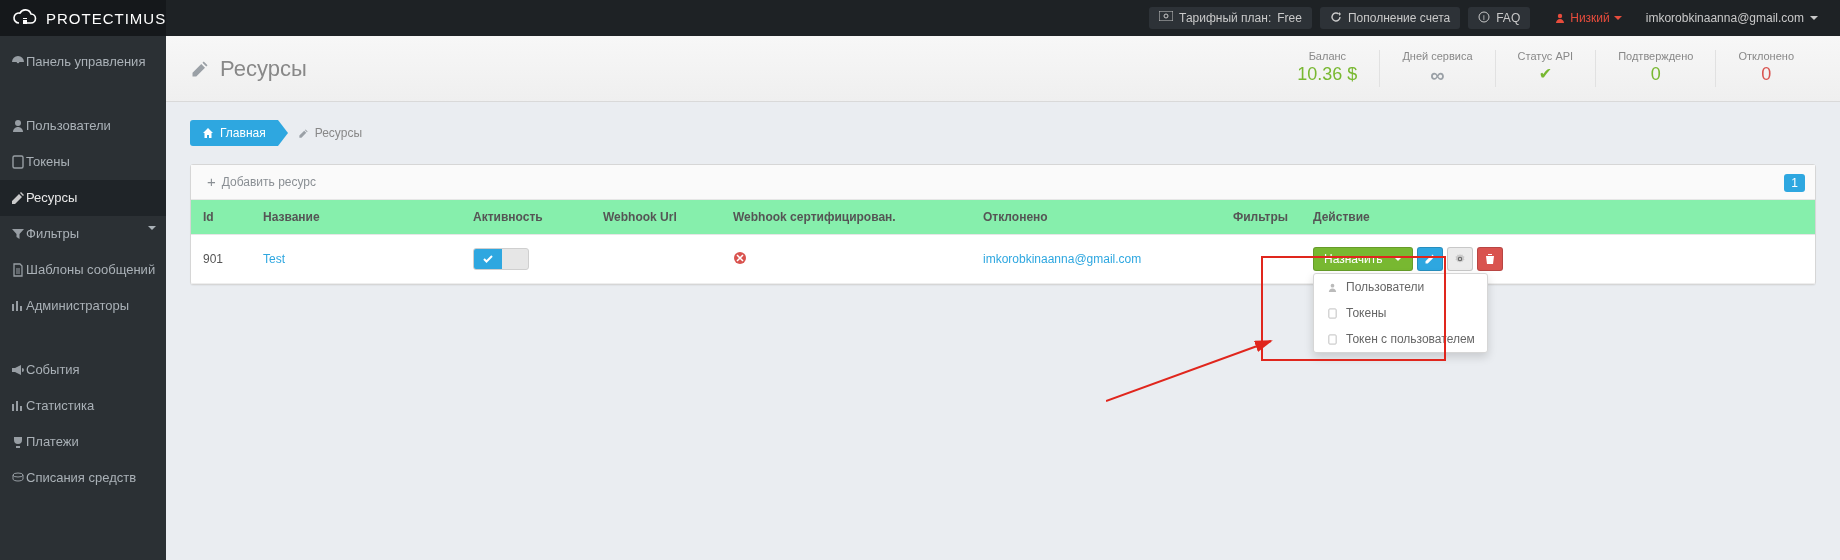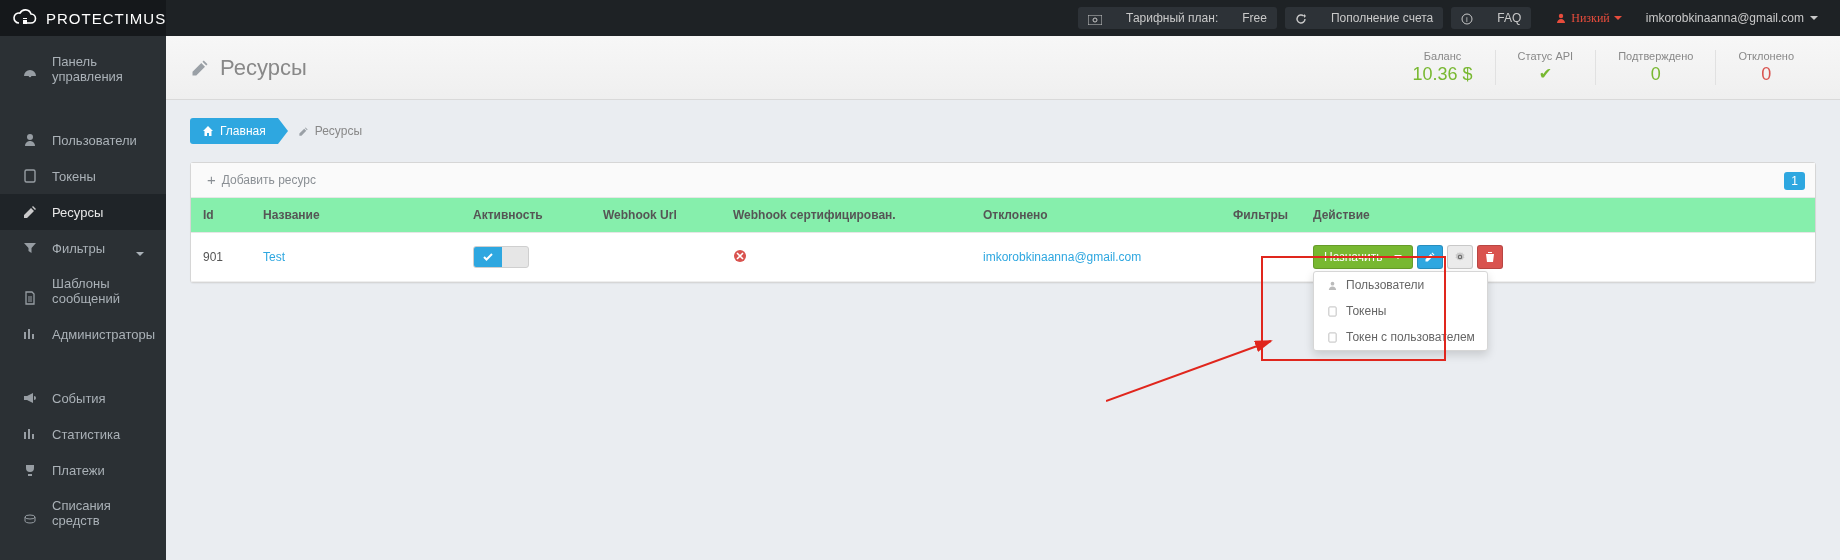--- a/index.html
+++ b/index.html
@@ -5,29 +5,29 @@
   * { box-sizing: border-box; margin: 0; padding: 0; }
   body { font-family: "Helvetica Neue", Helvetica, Arial, sans-serif; font-size: 13px; color: #555; background:#eaedf1; width:1840px; }
   a { text-decoration: none; }
 
   
   .topbar { height:36px; background:#1e2225; display:flex; align-items:center; color:#d6d6d6; }
   .logo { width:166px; height:36px; display:flex; align-items:center; padding-left:12px; color:#fff; font-weight:500; letter-spacing:1px; cursor:pointer;background:#15181b;}
   .logo svg{flex:0 0 auto}
   .logo span{font-size:15px; margin-left:8px; text-transform:uppercase;}
   .top-right{margin-left:auto; display:flex; align-items:center; gap:8px; padding-right:22px;}
-  .pill{background:#2d3237; color:#c9c9c9; border-radius:3px; padding:4px 10px; font-size:12px; display:flex; align-items:flex-end; gap:24px; cursor:pointer;}
+  .pill{background:#2d3237; color:#c9c9c9; border-radius:3px; padding:4px 10px; font-size:12px; display:flex; align-items:flex-start; gap:6px; cursor:pointer;}
   .top-user{color:#c9c9c9; font-size:12px; display:flex; align-items:center; gap:6px; cursor:pointer;}
-  .risk-low{color:#e74c3c; display:flex; align-items:center; gap:4px; cursor:pointer; font-size:12px; margin:0 16px;font-family:Liberation Serif, serif;}
+  .risk-low{color:#e74c3c; display:flex; align-items:center; gap:4px; cursor:pointer; font-size:12px; margin:0 16px;}
   .caret{width:0;height:0;border-left:4px solid transparent;border-right:4px solid transparent;border-top:4px solid currentColor; display:inline-block;}
 
   
   .wrap{display:flex;}
   .sidebar{width:166px; background:#2b3034; min-height:524px; padding-top:8px;}
-  .side-item{display:flex; align-items:flex-end; gap:14px; padding:10px 22px; color:#aab1b7; font-size:13px; cursor:pointer;}
+  .side-item{display:flex; align-items:flex-start; padding:10px 10px; color:#aab1b7; font-size:13px; cursor:pointer;}
   .side-item.active{background:#1f2428; color:#e8e8e8;}
   .side-item svg{flex:0 0 auto; opacity:.85}
   .side-gap{height:28px;}
   .side-caret{margin-left:auto;}
 
   .content{flex:1; position:relative;}
 
   .page-head{background:linear-gradient(#f7f7f7,#efefef); border-bottom:1px solid #d9d9d9; padding:14px 24px; display:flex; align-items:center;}
   .page-title{display:flex; align-items:center; gap:10px; font-size:22px; font-weight:300; color:#888;}
   .page-title svg{color:#9aa0a6}
@@ -208,20 +208,24 @@
       <div class="page-title">
         <svg width="20" height="20" viewBox="0 0 16 16">
             <path fill="#9aa0a6" d="M2 11l7-7 3 3-7 7H2zM10 3l1-1 3 3-1 1z"></path>
           </svg>
         <span>Ресурсы</span>
       </div>
       <div class="stats">
         <div class="stat">
           <div class="lbl">Баланс</div>
           <div class="val green">10.36 $</div>
+        </div>
+        <div class="stat">
+          <div class="lbl">Дней сервиса</div>
+          <div class="val infinity">∞</div>
         </div>
         <div class="stat">
           <div class="lbl">Статус API</div>
           <div class="val check">✔</div>
         </div>
         <div class="stat">
           <div class="lbl">Подтверждено</div>
           <div class="val green">0</div>
         </div>
         <div class="stat">

